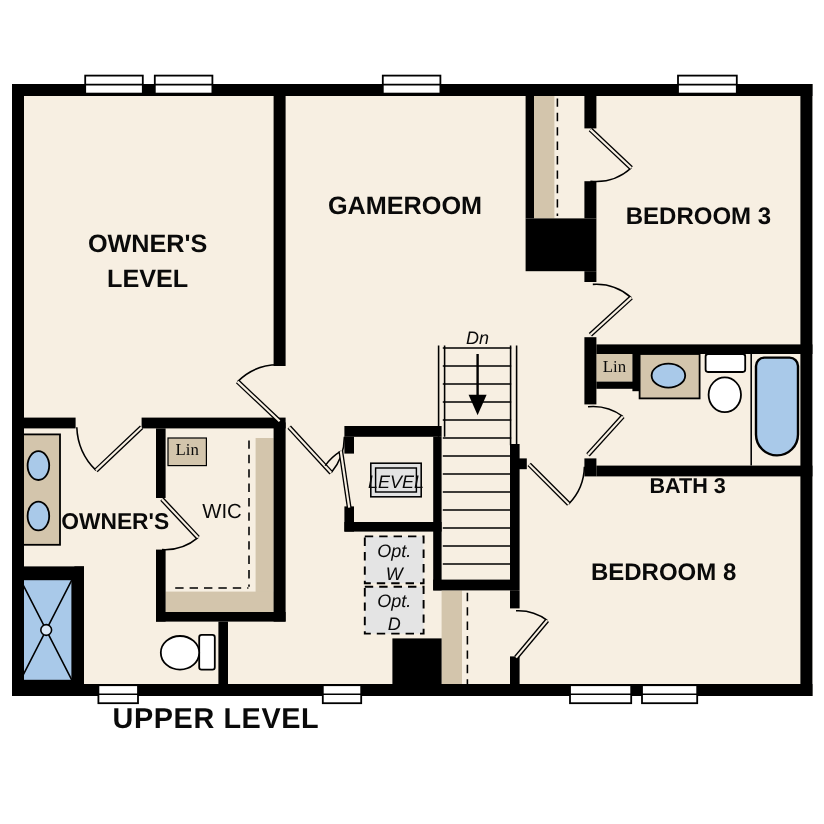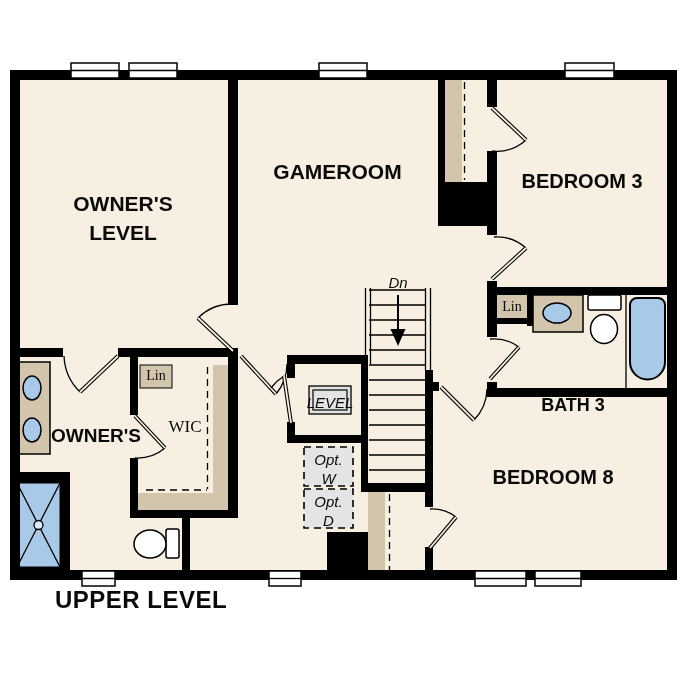--- a/index.html
+++ b/index.html
@@ -8,21 +8,21 @@
   #plan svg{position:absolute;left:0;top:0;}
   .lbl{position:absolute;text-align:center;color:#0a0a0a;white-space:nowrap;}
   .room{font-weight:bold;}
   .s21{font-size:21px;line-height:29px;}
   .s20{font-size:20px;}
   .s19{font-size:19px;line-height:22px;}
   .s18{font-size:18px;margin-top:46px;}
   .s17{font-size:17px;}
   .s15{font-size:15px;line-height:19px;font-style:italic;}
   .s14{font-size:14px;font-family:Liberation Serif, serif;}
-  .title{font-size:24px;font-weight:bold;letter-spacing:.5px;text-align:center;}
+  .title{font-size:24px;font-weight:bold;letter-spacing:.5px;text-align:right;}
   .wall{fill:#000;}
   .case{fill:#d3c5ac;}
   .blue{fill:#a9c9e9;stroke:#000;}
   .white-fix{fill:#ffffff;stroke:#000;stroke-width:1.5;}
   .thin{stroke:#000;stroke-width:1.3;fill:none;}
   .rod{stroke:#000;stroke-width:1.3;stroke-dasharray:7 5;fill:none;}
   .arc{stroke:#000;stroke-width:1.3;fill:none;}
   .leaf-o{stroke:#000;stroke-width:4;fill:none;}
   .leaf-i{stroke:#f7efe2;stroke-width:1.8;fill:none;}
   .win{fill:#fff;stroke:#000;stroke-width:1.5;}
@@ -180,21 +180,21 @@
     <div>OWNER'S</div>
     <div>LEVEL</div>
   </div>
   <div class="lbl room s21" style="left:240px;top:157px;width:195px;">GAMEROOM</div>
   <div class="lbl room s20" style="left:499px;top:170px;width:166px;">BEDROOM 3</div>
   <div class="lbl room s18" style="left:518px;top:349px;width:110px;">BATH 3</div>
   <div class="lbl room s20" style="left:473px;top:466px;width:160px;">BEDROOM 8</div>
   <div class="lbl room s19" style="left:44px;top:425px;width:104px;">
     <div>OWNER'S</div>
   </div>
-  <div class="lbl s17" style="left:158px;top:417px;width:54px;font-family:Liberation Serif, serif;">WIC</div>
+  <div class="lbl s17" style="left:158px;top:417px;width:54px;">WIC</div>
   <div class="lbl s15" style="left:305px;top:393px;width:50px;">LEVEL</div>
   <div class="lbl s14" style="left:140px;top:368px;width:32px;">Lin</div>
   <div class="lbl s14" style="left:496px;top:299px;width:32px;">Lin</div>
   <div class="lbl s15" style="left:304px;top:450px;width:49px;">
     <div>Opt.</div>
     <div>W</div>
   </div>
   <div class="lbl s15" style="left:304px;top:492px;width:49px;">
     <div>Opt.</div>
     <div>D</div>

